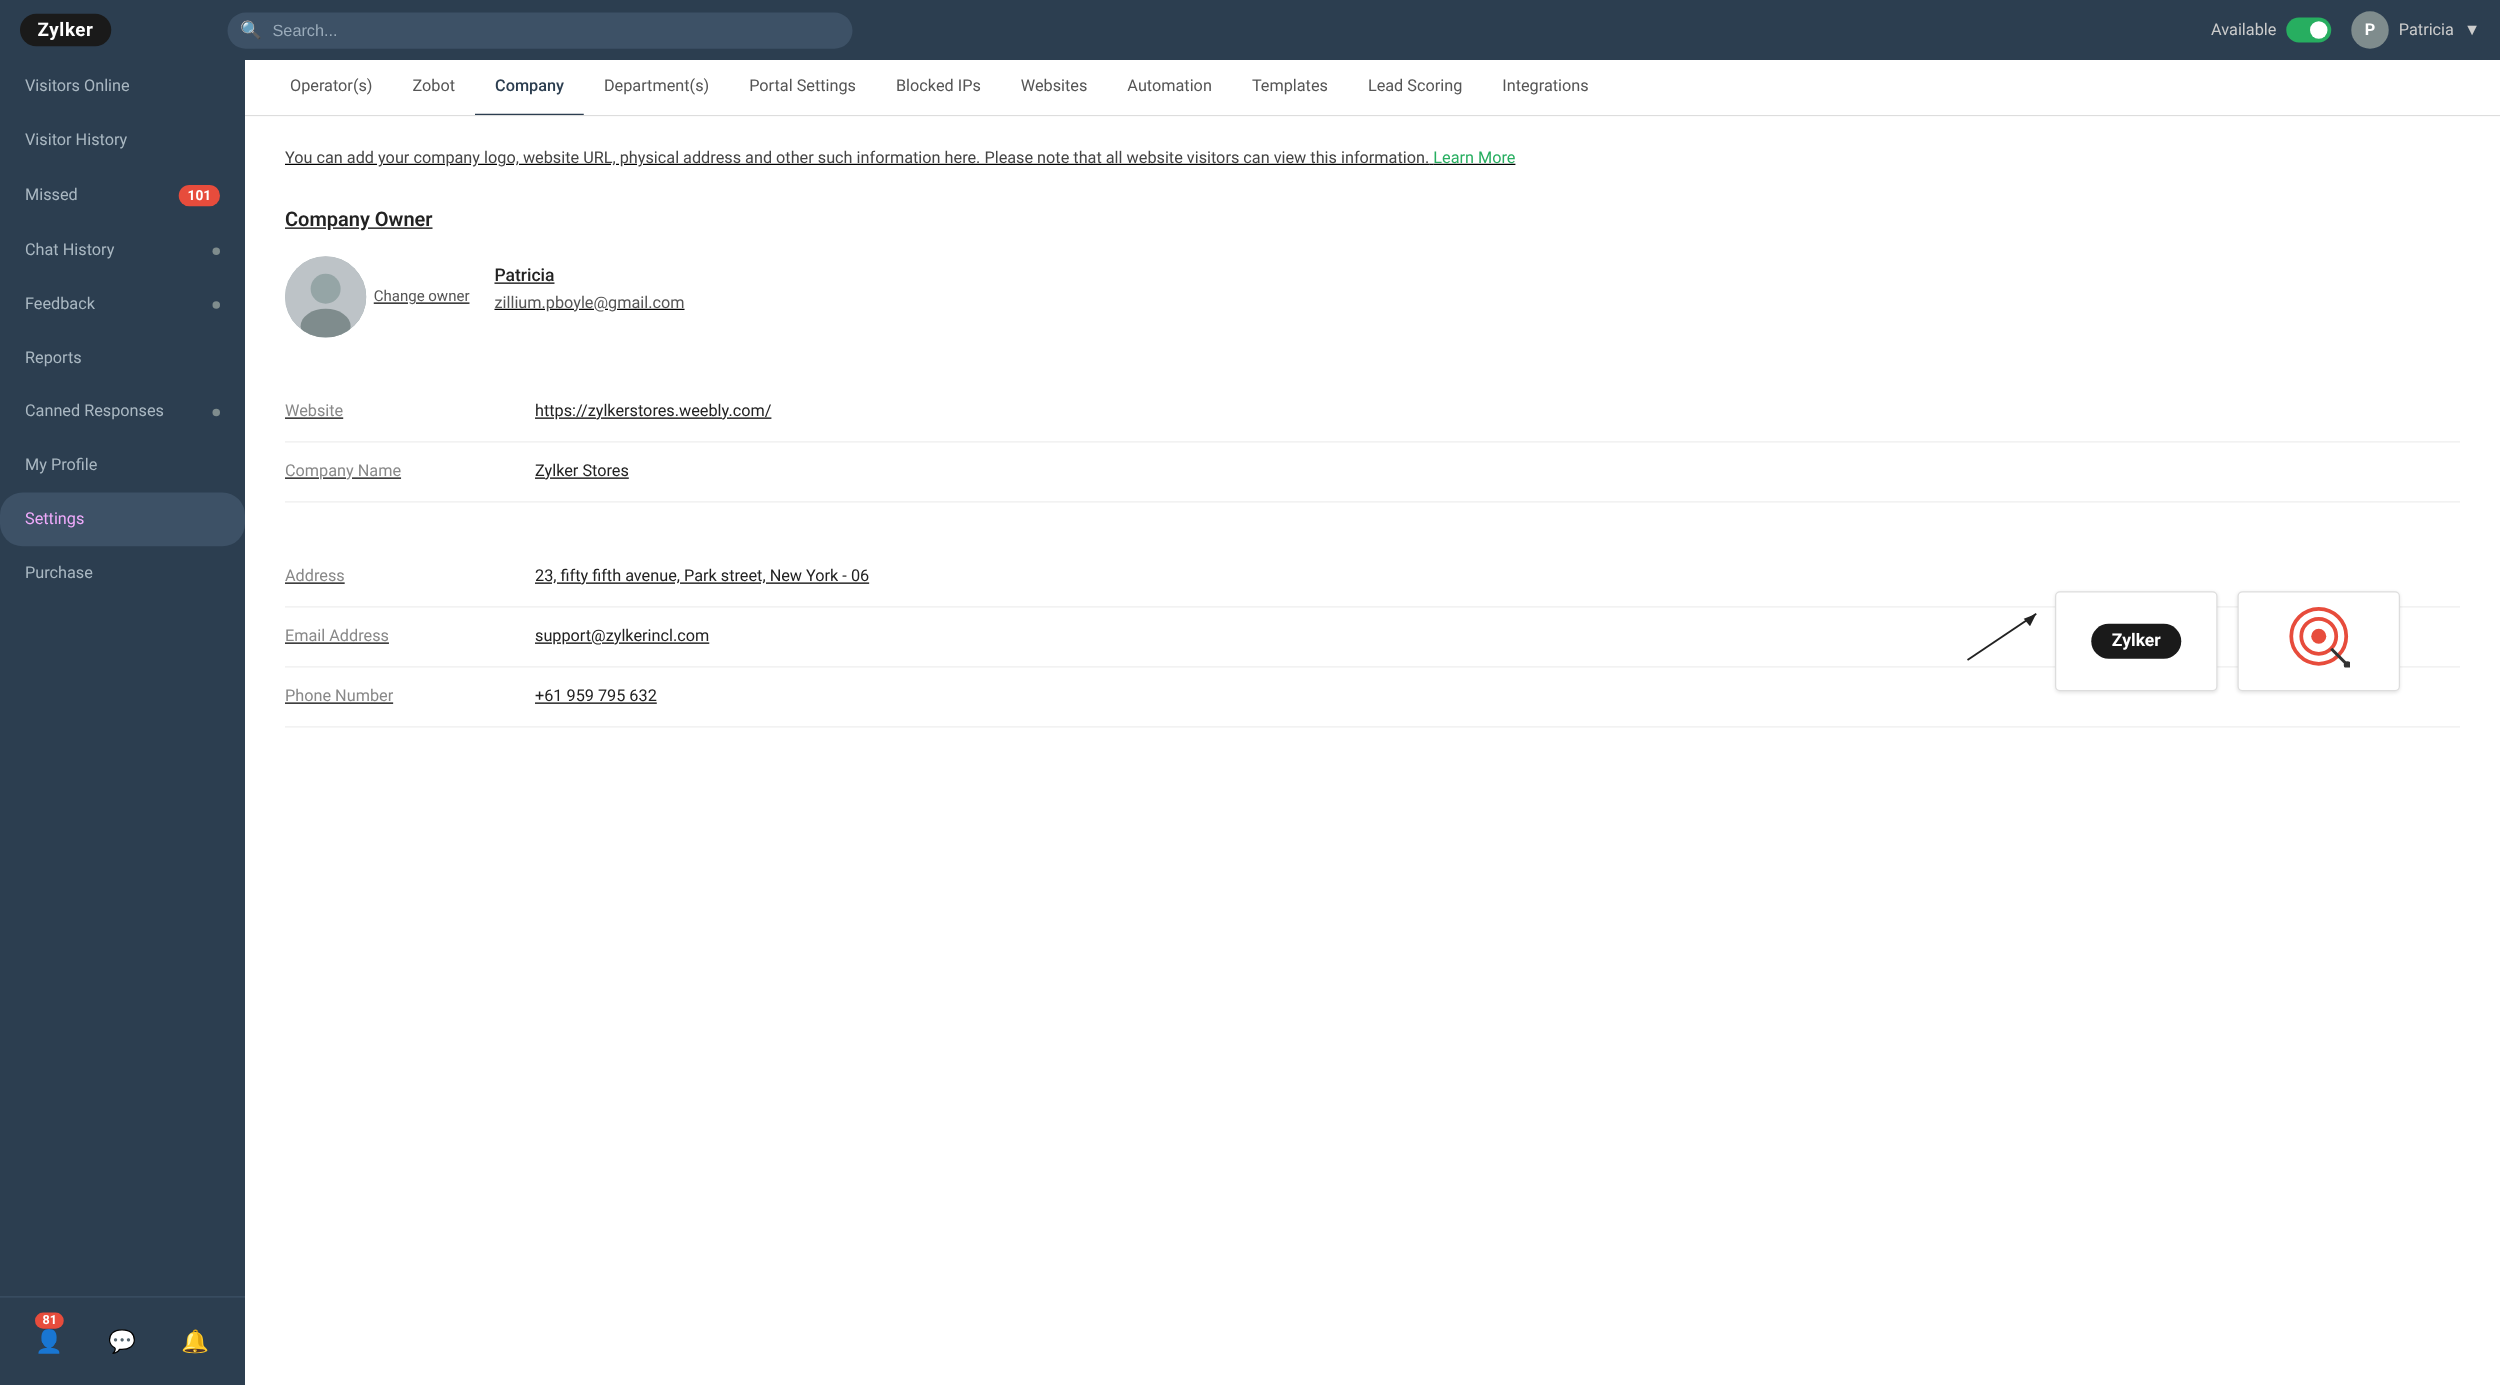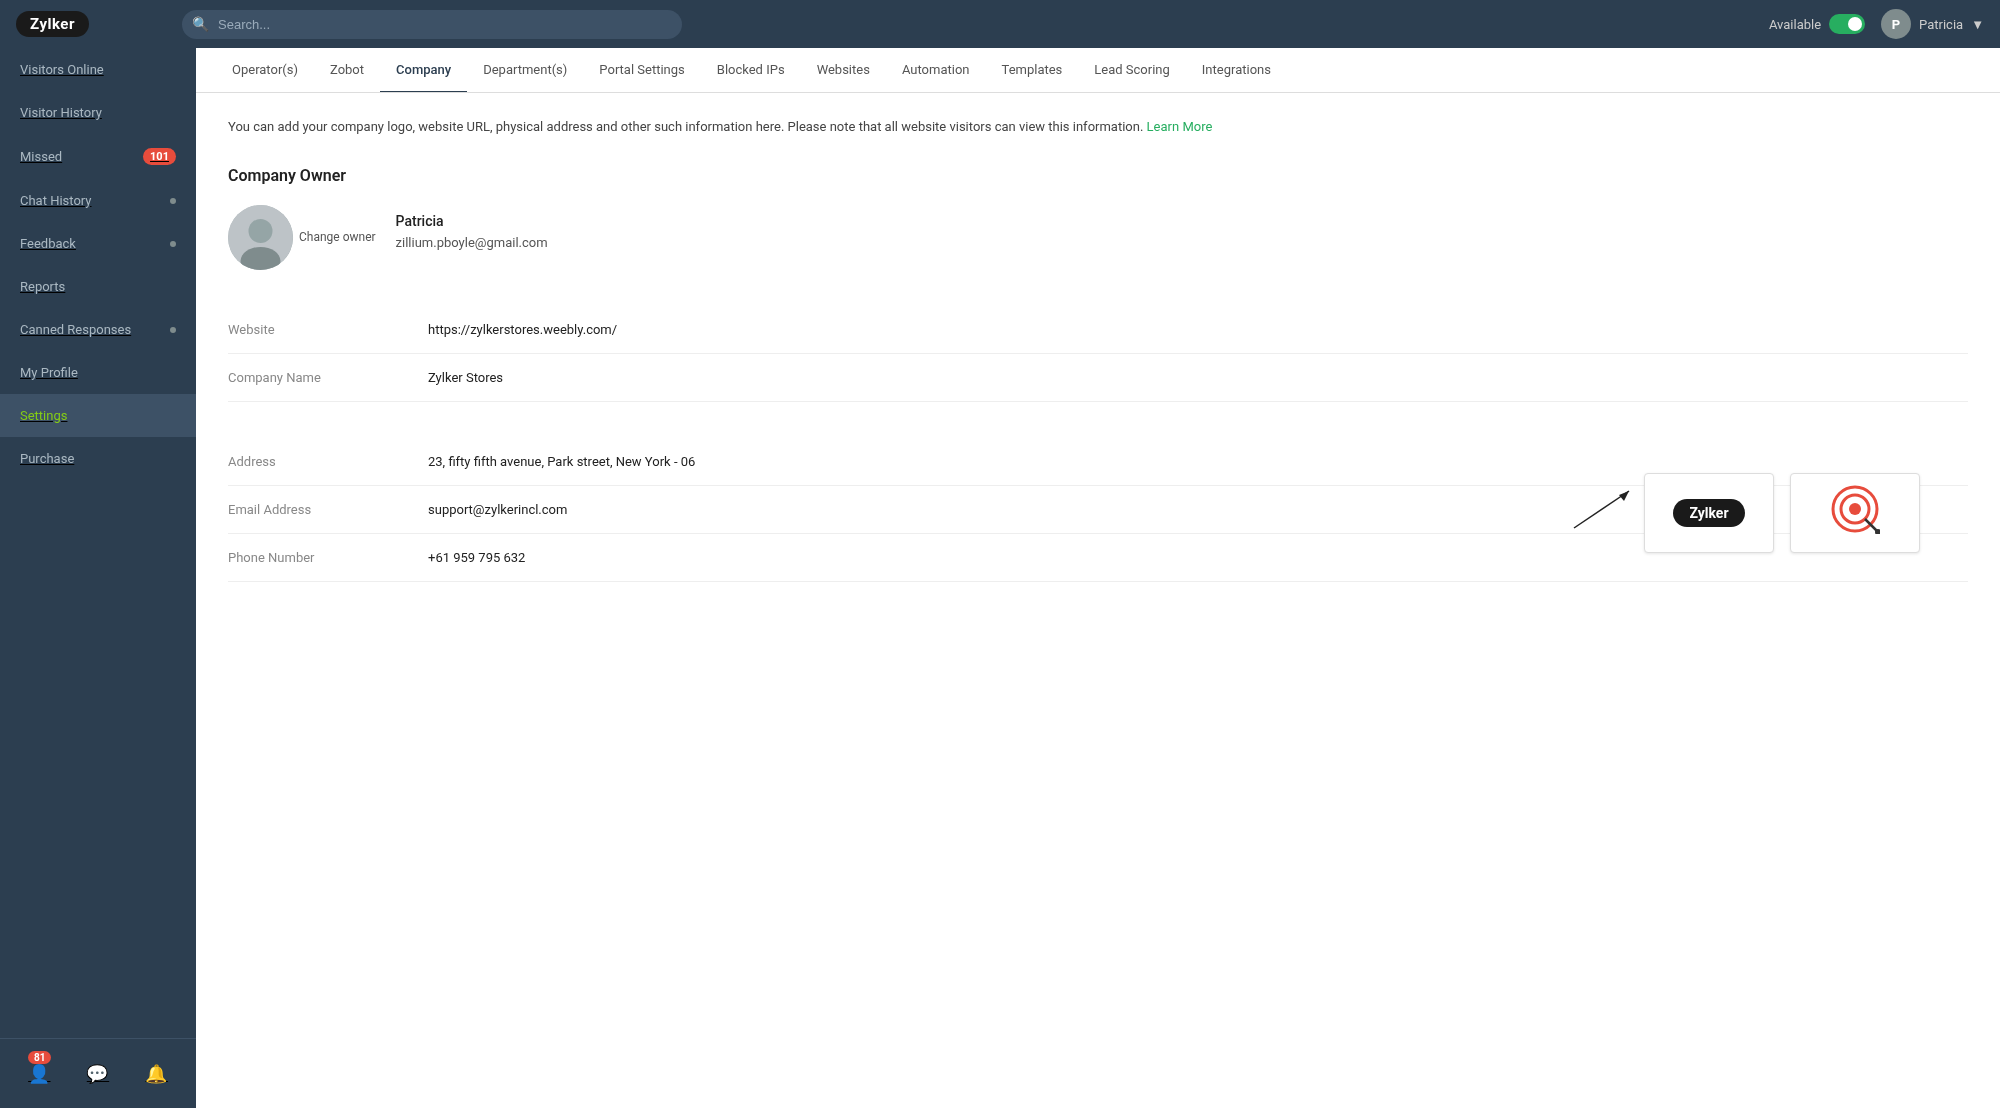--- a/index.html
+++ b/index.html
@@ -116,35 +116,35 @@
     }
 
     
     .sidebar {
       width: 196px;
       background: #2c3e50;
       flex-shrink: 0;
       display: flex;
       flex-direction: column;
       overflow-y: auto;
-      text-decoration: underline;
     }
     .sidebar-item {
       padding: 14px 20px;
       color: #aab8c2;
       font-size: 13px;
       cursor: pointer;
       display: flex;
       align-items: center;
       justify-content: space-between;
       position: relative;
     }
     .sidebar-item.active {
       background: #3d5166;
-      color: #84cc16;
+      color: #f0abfc;
+      border-radius: 18px;
     }
     .sidebar-badge {
       background: #e74c3c;
       color: #fff;
       border-radius: 10px;
       padding: 2px 7px;
       font-size: 11px;
       font-weight: bold;
     }
     .sidebar-dot {
@@ -217,20 +217,21 @@
       font-weight: 500;
     }
 
     
     .page-content {
       flex: 1;
       overflow-y: auto;
       background: #fff;
       padding: 24px 32px;
       position: relative;
+      text-decoration: underline;
     }
     .info-banner {
       font-size: 13px;
       color: #444;
       margin-bottom: 28px;
       line-height: 1.6;
     }
     .info-banner a {
       color: #27ae60;
       text-decoration: none;

